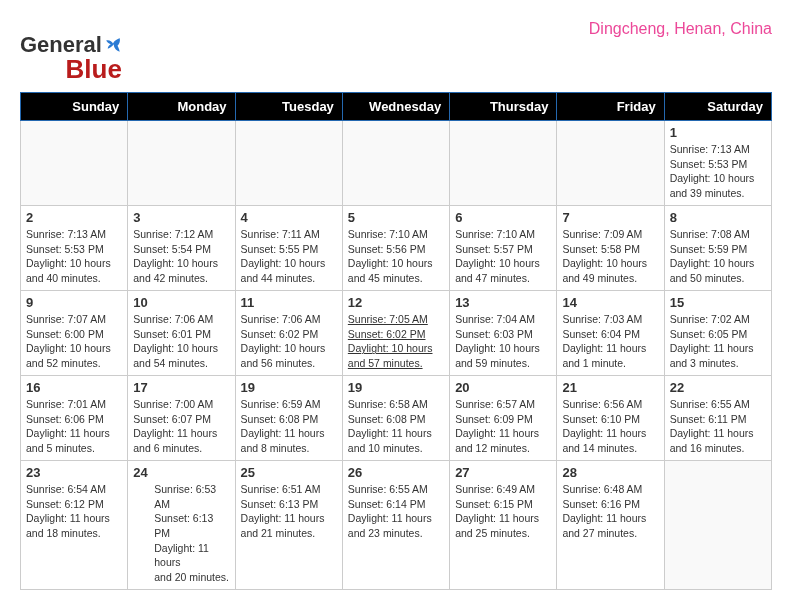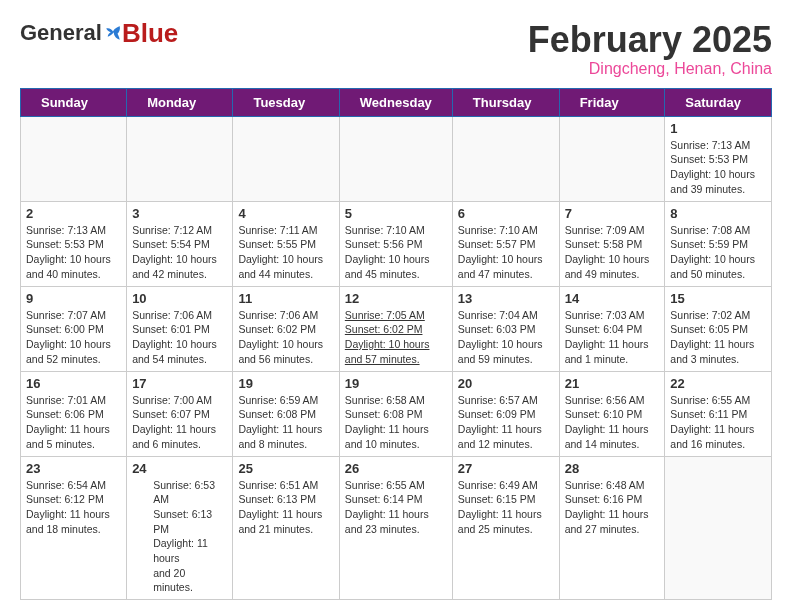--- a/index.html
+++ b/index.html
@@ -11,22 +11,23 @@
       padding: 20px;
     }
     .header {
       display: flex;
       justify-content: space-between;
       align-items: flex-start;
       margin-bottom: 10px;
     }
     .logo {
       display: flex;
-      flex-direction: row;
-      align-items: center;
+      flex-direction: column;
+      align-items: flex-end;
+      margin-top: 14px;
     }
     .logo-text {
       display: flex;
       align-items: center;
       font-size: 22px;
       font-weight: bold;
       color: #333;
       line-height: 1;
     }
     .logo-general { color: #333; }
@@ -47,26 +48,26 @@
     .location {
       font-size: 16px;
       color: #ec4899;
     }
     .calendar {
       width: 100%;
       border-collapse: collapse;
       border: 1px solid #ccc;
     }
     .calendar th {
-      background-color: #701a75;
+      background-color: #000000;
       color: #fff;
       font-size: 13px;
       font-weight: bold;
-      padding: 6px 20px;
-      text-align: left;
+      padding: 6px 8px;
+      text-align: right;
       border: 1px solid #2468b0;
     }
     .calendar td {
       vertical-align: top;
       border: 1px solid #ccc;
       padding: 4px 5px;
       font-size: 11px;
       color: #333;
       width: calc(100% / 7);
       height: 85px;
@@ -95,21 +96,20 @@
   <div class="logo">
     <div class="logo-text">
       <span class="logo-general">General</span>
       <svg class="logo-icon" viewBox="0 0 24 24" fill="#2b7bd4">
         <path d="M21 3C21 3 14 5 12 10C10.5 7 7 5 3 6C3 6 5 10 9 11C7 12 5 14 5 17C8 16 11 14 13 11C13 16 17 20 21 21C21 21 20 16 18 13C20 11 22 8 21 3Z"></path>
       </svg>
     </div>
     <div style="font-size:26px;font-weight:bold;color:#b91c1c;line-height:1;">Blue</div>
   </div>
   <div class="title-block">
-    <div class="month-title">February 2025</div>
     <div class="location">Dingcheng, Henan, China</div>
   </div>
 </div>
 
 <table class="calendar">
   <thead>
     <tr>
     <th>Sunday</th>
         <th>Monday</th>
         <th>Tuesday</th>

